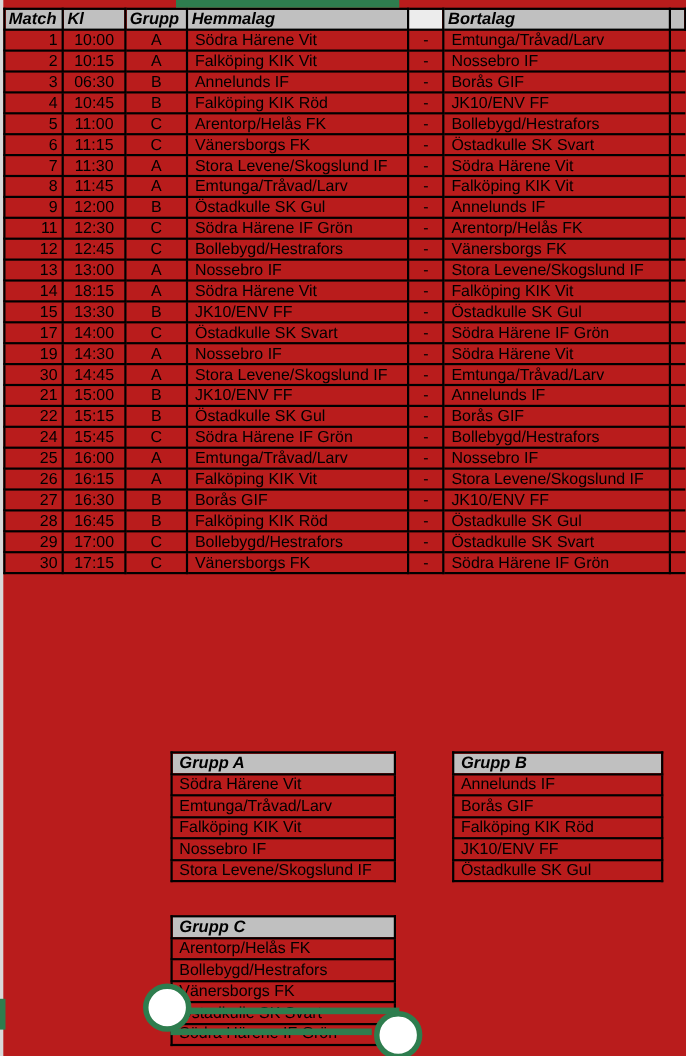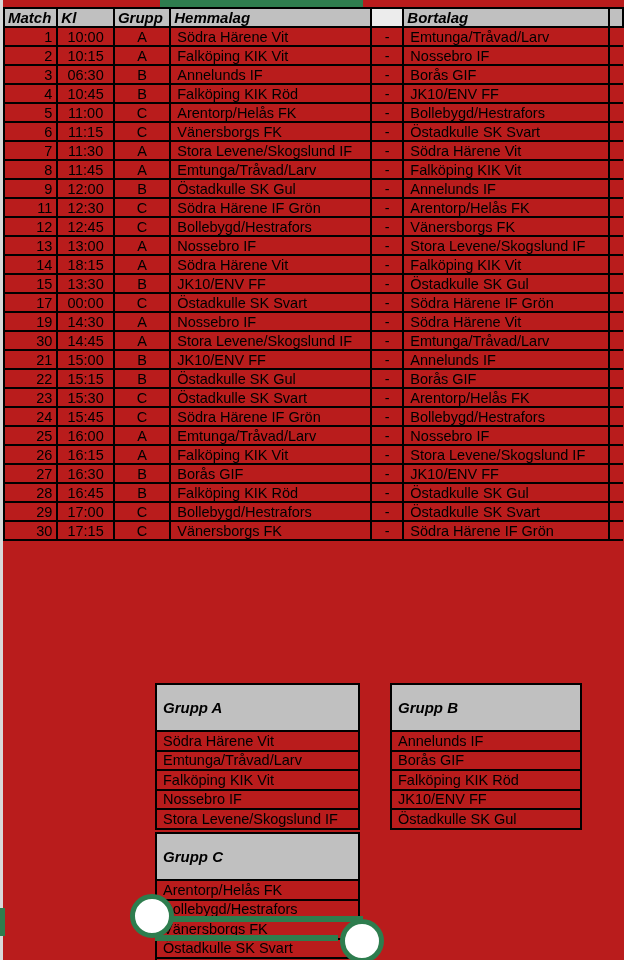--- a/index.html
+++ b/index.html
@@ -27,25 +27,25 @@
   .c-grupp{width:49px;}
   .c-home{width:205px;}
   .c-dash{width:42px;}
   .c-away{width:217px;}
   .c-sliver{width:7px;}
   .sched td.num{text-align:right;padding-right:4px;}
   .sched td.ctr{text-align:center;}
   .sched td.team{text-align:left;padding-left:6px;}
   .sched td.sliver{border-right:none;}
   
-  .grp th{background:var(--hdr-gray);font-style:italic;font-weight:bold;font-size:15px;text-align:left;padding:14px 6px;}
+  .grp th{background:var(--hdr-gray);font-style:italic;font-weight:bold;font-size:15px;text-align:left;padding:0 6px;}
   .grp tr{height:19.5px;}
   .grp td{text-align:left;padding:0 6px;}
   .grp-a{left:155px;top:683px;width:205px;}
-  .grp-b{left:390px;top:683px;width:192px;}
+  .grp-b{left:411px;top:683px;width:192px;}
   .grp-c{left:155px;top:832px;width:205px;}
   
   .anno{position:absolute;z-index:10;}
   .top-bar{left:160px;top:0;width:203px;height:7px;background:var(--green);}
   .hline{height:6px;background:var(--green);}
   .l1{left:168px;top:916px;width:195px;}
   .l2{left:155px;top:935px;width:183px;}
   .circle{width:34px;height:34px;border:5px solid var(--green);border-radius:50%;background:#fff;}
   .c1{left:130px;top:894px;}
   .c2{left:340px;top:919px;}
@@ -191,21 +191,21 @@
           <td class="num c-match">15</td>
           <td class="ctr c-kl">13:30</td>
           <td class="ctr c-grupp">B</td>
           <td class="team c-home">JK10/ENV FF</td>
           <td class="ctr c-dash">-</td>
           <td class="team c-away">Östadkulle SK Gul</td>
           <td class="sliver c-sliver"></td>
         </tr>
         <tr>
           <td class="num c-match">17</td>
-          <td class="ctr c-kl">00:00</td>
+          <td class="ctr c-kl">14:00</td>
           <td class="ctr c-grupp">C</td>
           <td class="team c-home">Östadkulle SK Svart</td>
           <td class="ctr c-dash">-</td>
           <td class="team c-away">Södra Härene IF Grön</td>
           <td class="sliver c-sliver"></td>
         </tr>
         <tr>
           <td class="num c-match">19</td>
           <td class="ctr c-kl">14:30</td>
           <td class="ctr c-grupp">A</td>
@@ -232,29 +232,20 @@
           <td class="team c-away">Annelunds IF</td>
           <td class="sliver c-sliver"></td>
         </tr>
         <tr>
           <td class="num c-match">22</td>
           <td class="ctr c-kl">15:15</td>
           <td class="ctr c-grupp">B</td>
           <td class="team c-home">Östadkulle SK Gul</td>
           <td class="ctr c-dash">-</td>
           <td class="team c-away">Borås GIF</td>
-          <td class="sliver c-sliver"></td>
-        </tr>
-        <tr>
-          <td class="num c-match">23</td>
-          <td class="ctr c-kl">15:30</td>
-          <td class="ctr c-grupp">C</td>
-          <td class="team c-home">Östadkulle SK Svart</td>
-          <td class="ctr c-dash">-</td>
-          <td class="team c-away">Arentorp/Helås FK</td>
           <td class="sliver c-sliver"></td>
         </tr>
         <tr>
           <td class="num c-match">24</td>
           <td class="ctr c-kl">15:45</td>
           <td class="ctr c-grupp">C</td>
           <td class="team c-home">Södra Härene IF Grön</td>
           <td class="ctr c-dash">-</td>
           <td class="team c-away">Bollebygd/Hestrafors</td>
           <td class="sliver c-sliver"></td>

